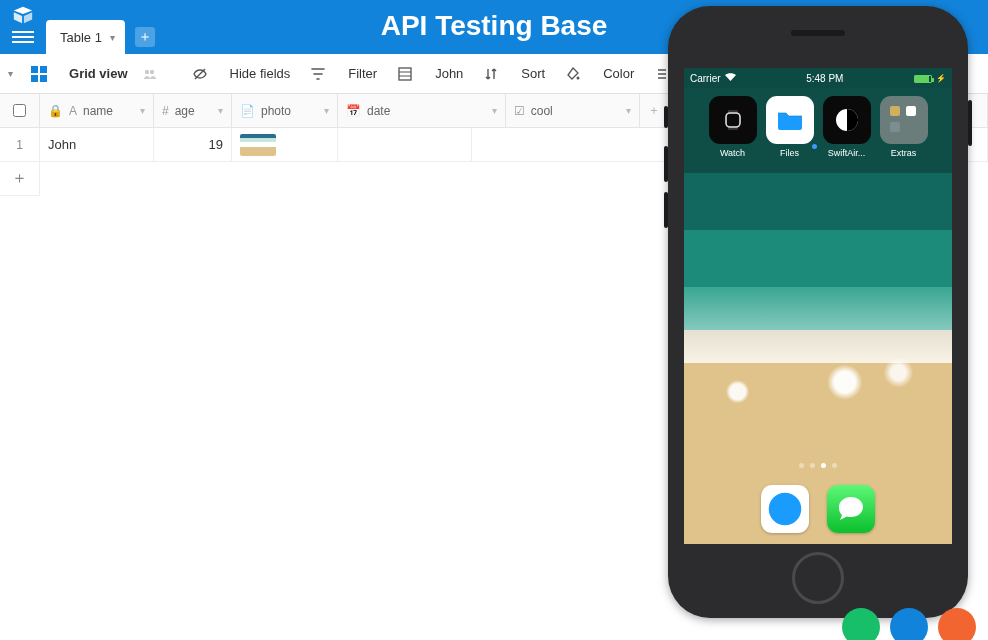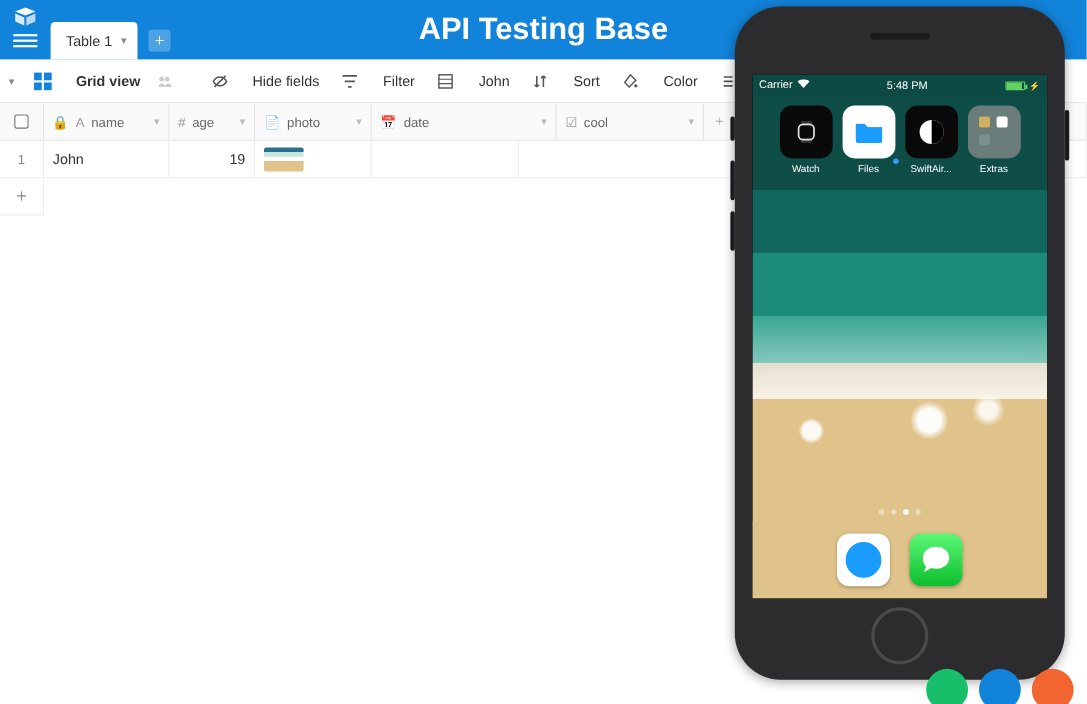--- a/index.html
+++ b/index.html
@@ -194,21 +194,21 @@
         #e5e0d0 55%, #f8f3e5 62%,
         #e0c38a 62%, #e0c38a 100%);
     position:relative;
   }
   .status-bar{
     position:absolute;top:0;left:0;right:0;height:20px;
     display:flex;align-items:center;justify-content:space-between;
     padding:0 6px; color:#fff; font-size:10px;
     background:rgba(0,0,0,0.05);
   }
-  .status-left,.status-right{display:flex;align-items:flex-start;gap:4px;}
+  .status-left,.status-right{display:flex;align-items:flex-end;gap:4px;}
   .battery{
     width:18px;height:8px;border:1px solid #5fd25f;border-radius:1px;position:relative;
   }
   .battery::after{content:"";position:absolute;right:-3px;top:2px;width:2px;height:4px;background:#5fd25f;}
   .battery i{display:block;height:100%;width:90%;background:#5fd25f;}
   .app-row{
     position:absolute; top:28px; left:0; right:0;
     display:flex; justify-content:space-around;
     padding:0 20px;
   }

